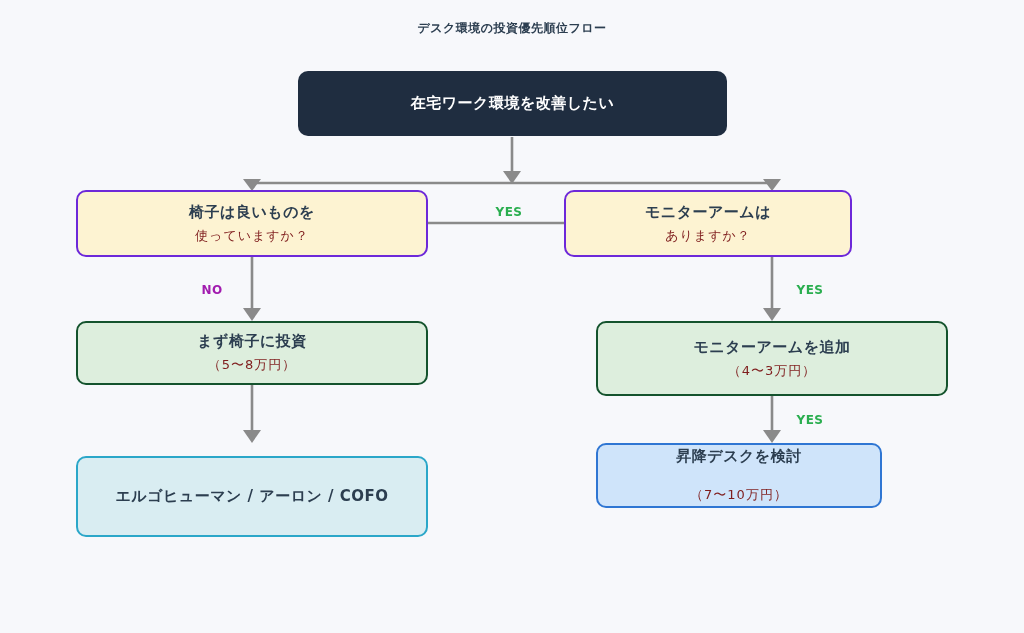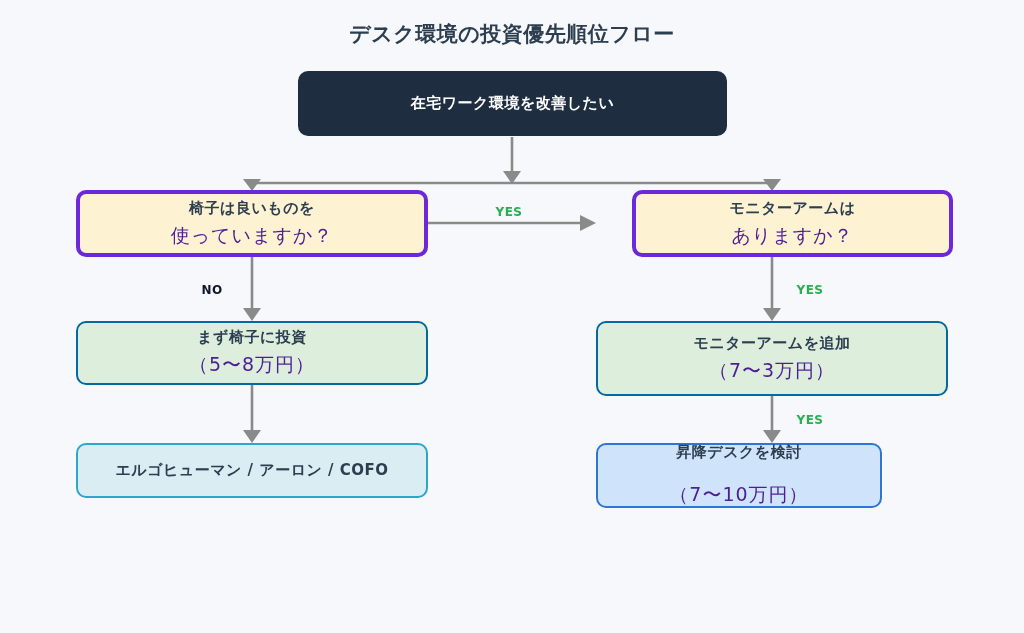--- a/index.html
+++ b/index.html
@@ -12,21 +12,21 @@
     height: 633px;
     background: #f7f8fb;
     overflow: hidden;
   }
   .page-title {
     position: absolute;
     top: 20px;
     left: 0;
     width: 1024px;
     text-align: center;
-    font-size: 21px;
+    font-size: 12px;
     font-weight: bold;
     color: #2c3e50;
     letter-spacing: 0.5px;
   }
   .connectors {
     position: absolute;
     top: 0; left: 0;
     width: 1024px;
     height: 633px;
   }
@@ -40,63 +40,63 @@
     text-align: center;
     gap: 5px;
   }
   .node-main {
     font-size: 15px;
     font-weight: bold;
     color: #2c3e50;
     letter-spacing: 0.5px;
   }
   .node-sub {
-    font-size: 19px;
+    font-size: 13px;
     font-weight: normal;
-    color: #4c1d95;
+    color: #7f1d1d;
     letter-spacing: 1px;
   }
   .node-start {
     left: 298px; top: 71px; width: 429px; height: 65px;
     background: #1f2d40;
     border: none;
   }
   .node-start .node-main { color: #ffffff; }
   .node-yellow {
     background: #fdf3d2;
-    border: 4px solid #6d28d9;
+    border: 2px solid #6d28d9;
   }
   .node-green {
     background: #ddeedd;
-    border: 2px solid #0369a1;
+    border: 2px solid #14532d;
   }
   .node-teal {
     background: #d9edf2;
     border: 2px solid #2ba7c9;
   }
   .node-blue {
     background: #cfe4fa;
     border: 2px solid #2f76d3;
   }
   .node-q-chair     { left: 76px;  top: 190px; width: 352px; height: 67px; }
-  .node-q-monitor   { left: 632px; top: 190px; width: 321px; height: 67px; font-family: Liberation Serif, serif; }
+  .node-q-monitor   { left: 564px; top: 190px; width: 288px; height: 67px; font-family: Liberation Serif, serif; }
   .node-invest-chair{ left: 76px;  top: 321px; width: 352px; height: 64px; }
   .node-monitor-arm { left: 596px; top: 321px; width: 352px; height: 75px; }
-  .node-chair-brands{ left: 76px;  top: 443px; width: 352px; height: 55px; }
+  .node-chair-brands{ left: 76px;  top: 456px; width: 352px; height: 81px; }
   .node-desk        { left: 596px; top: 443px; width: 286px; height: 65px; gap: 20px; }
   .edge-label {
     position: absolute;
     transform: translate(-50%, -50%);
     font-size: 12px;
     font-weight: bold;
     letter-spacing: 0.5px;
     white-space: nowrap;
   }
   .edge-label.yes { color: #2aae4f; }
-  .edge-label.no  { color: #0f172a; }
+  .edge-label.no  { color: #a21caf; }
   .label-mid  { left: 509px; top: 212px; }
   .label-no   { left: 212px; top: 290px; }
   .label-yes1 { left: 810px; top: 290px; }
   .label-yes2 { left: 810px; top: 420px; }
 </style>
 </head>
 <body>
 
 <div class="canvas">
 
@@ -143,21 +143,21 @@
     <div class="node-sub">ありますか？</div>
   </div>
 
   <div class="node node-green node-invest-chair">
     <div class="node-main">まず椅子に投資</div>
     <div class="node-sub">（5〜8万円）</div>
   </div>
 
   <div class="node node-green node-monitor-arm">
     <div class="node-main">モニターアームを追加</div>
-    <div class="node-sub">（7〜3万円）</div>
+    <div class="node-sub">（4〜3万円）</div>
   </div>
 
   <div class="node node-teal node-chair-brands">
     <div class="node-main">エルゴヒューマン / アーロン / COFO</div>
   </div>
 
   <div class="node node-blue node-desk">
     <div class="node-main">昇降デスクを検討</div>
     <div class="node-sub">（7〜10万円）</div>
   </div>

